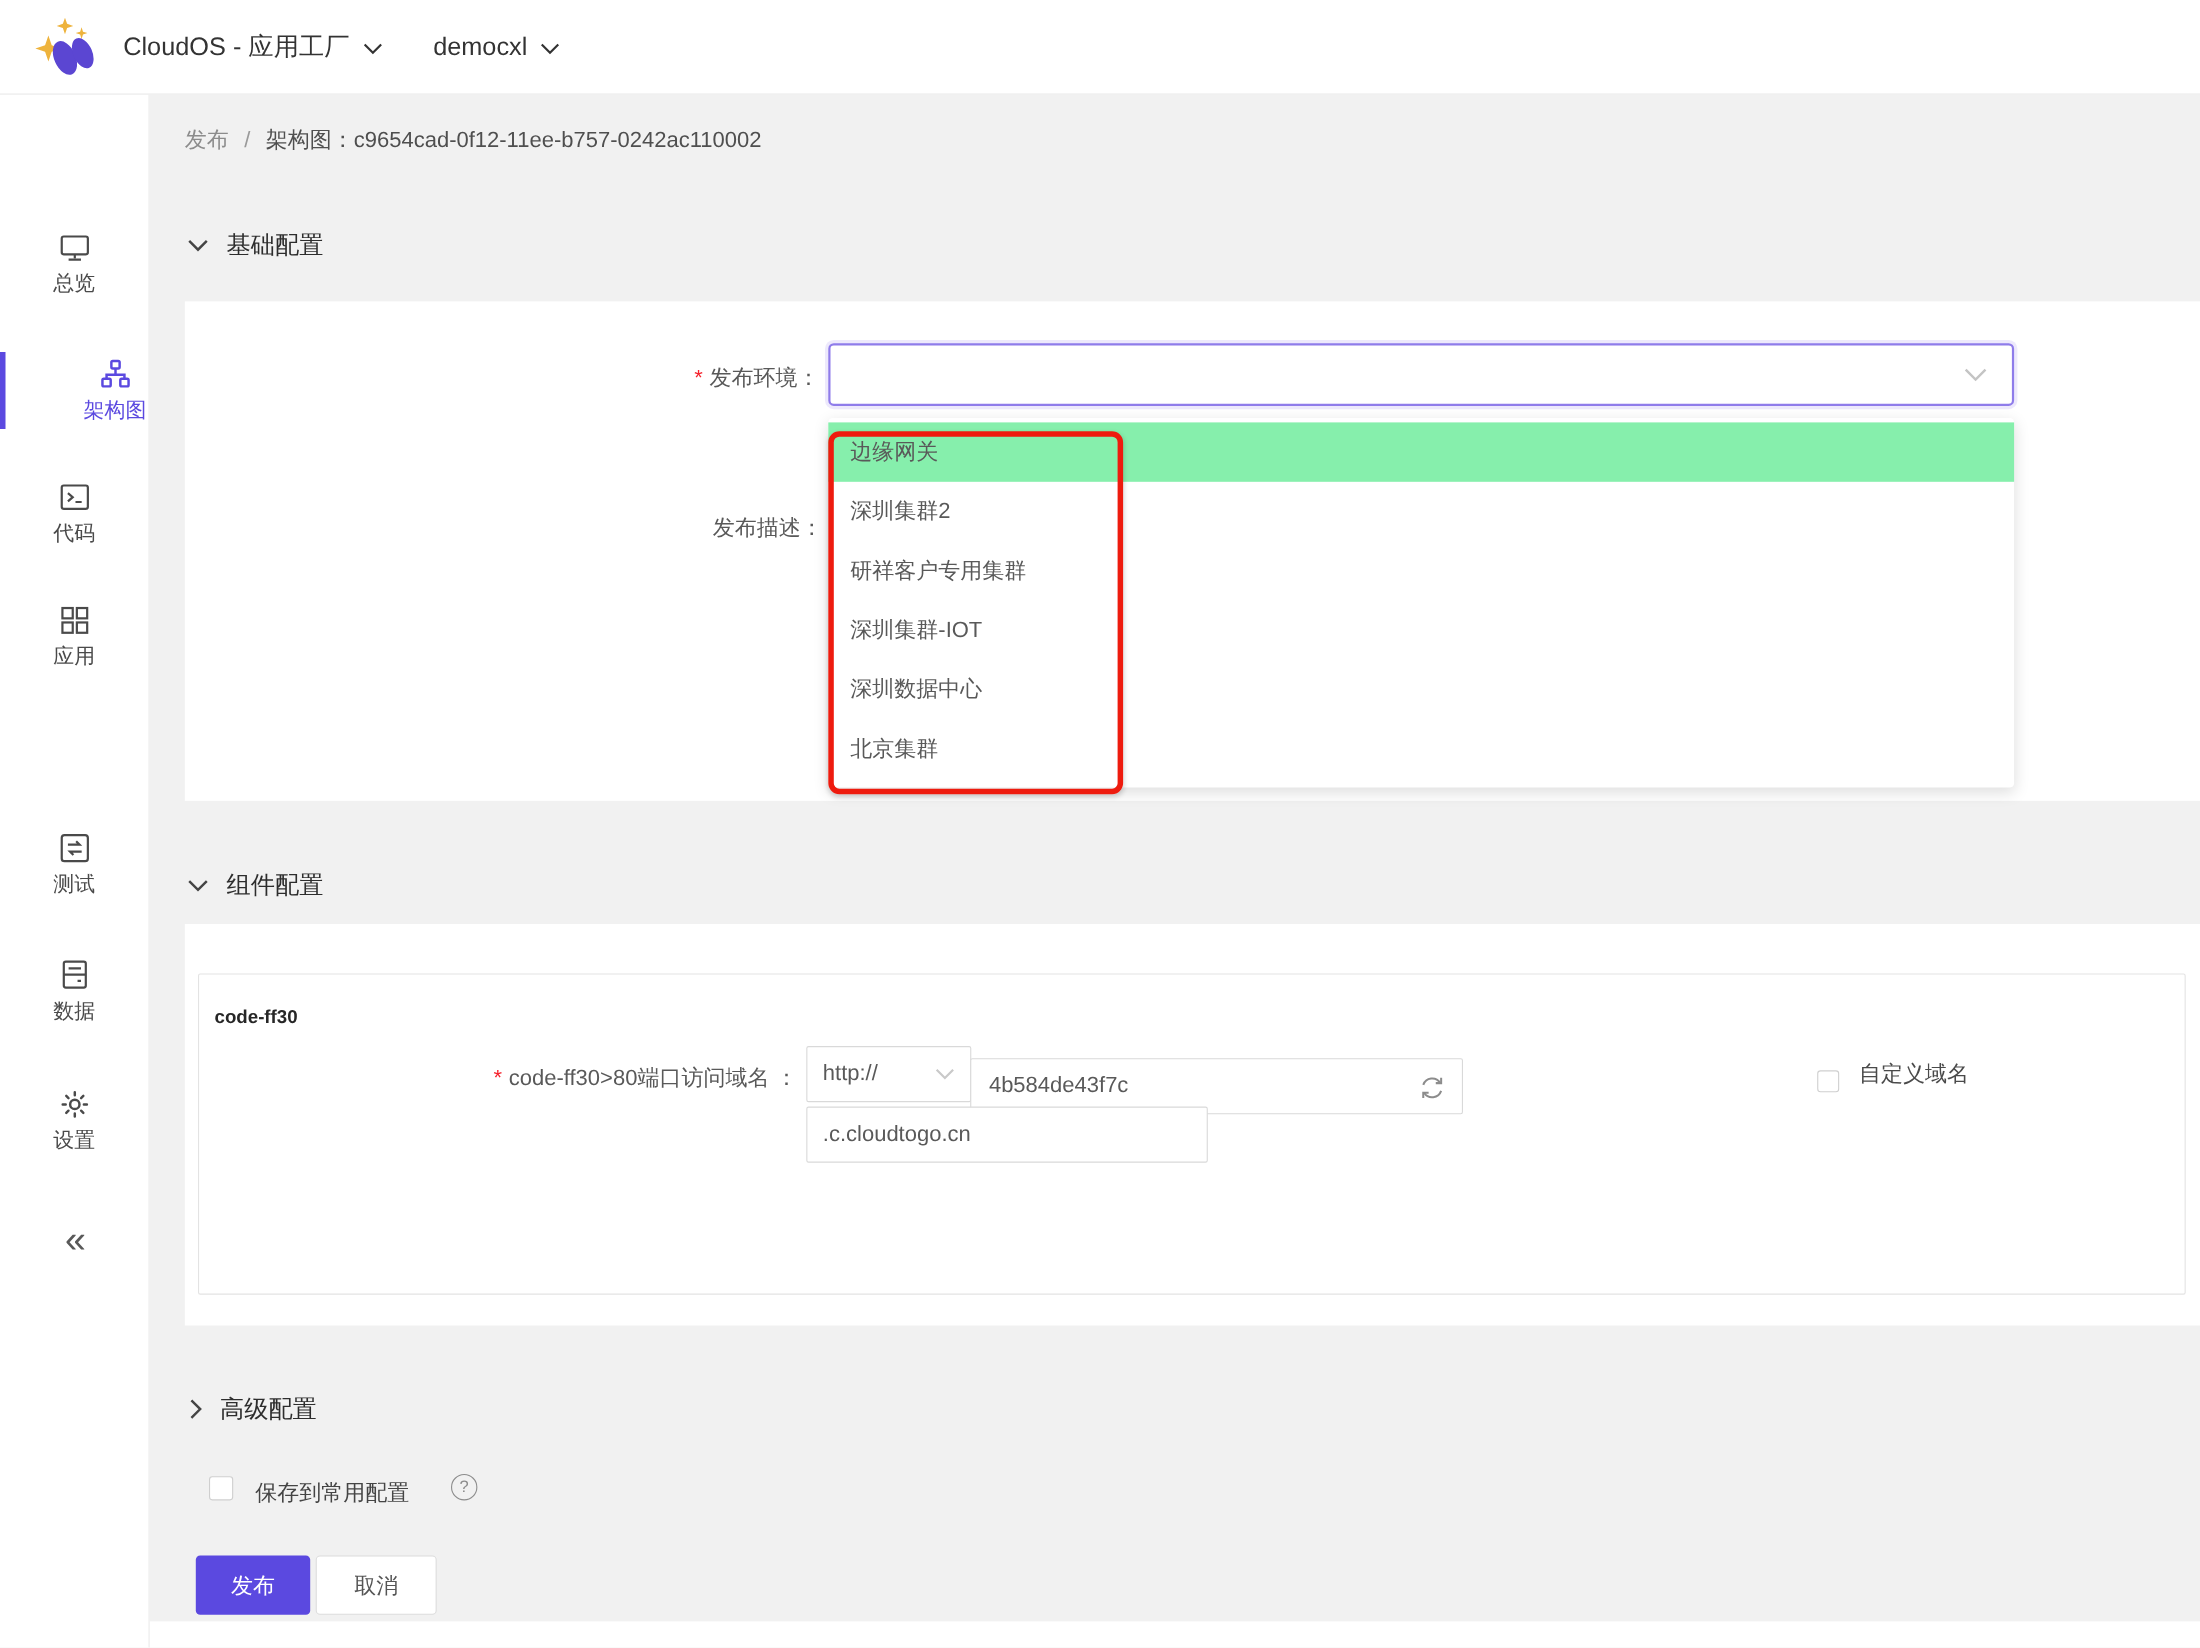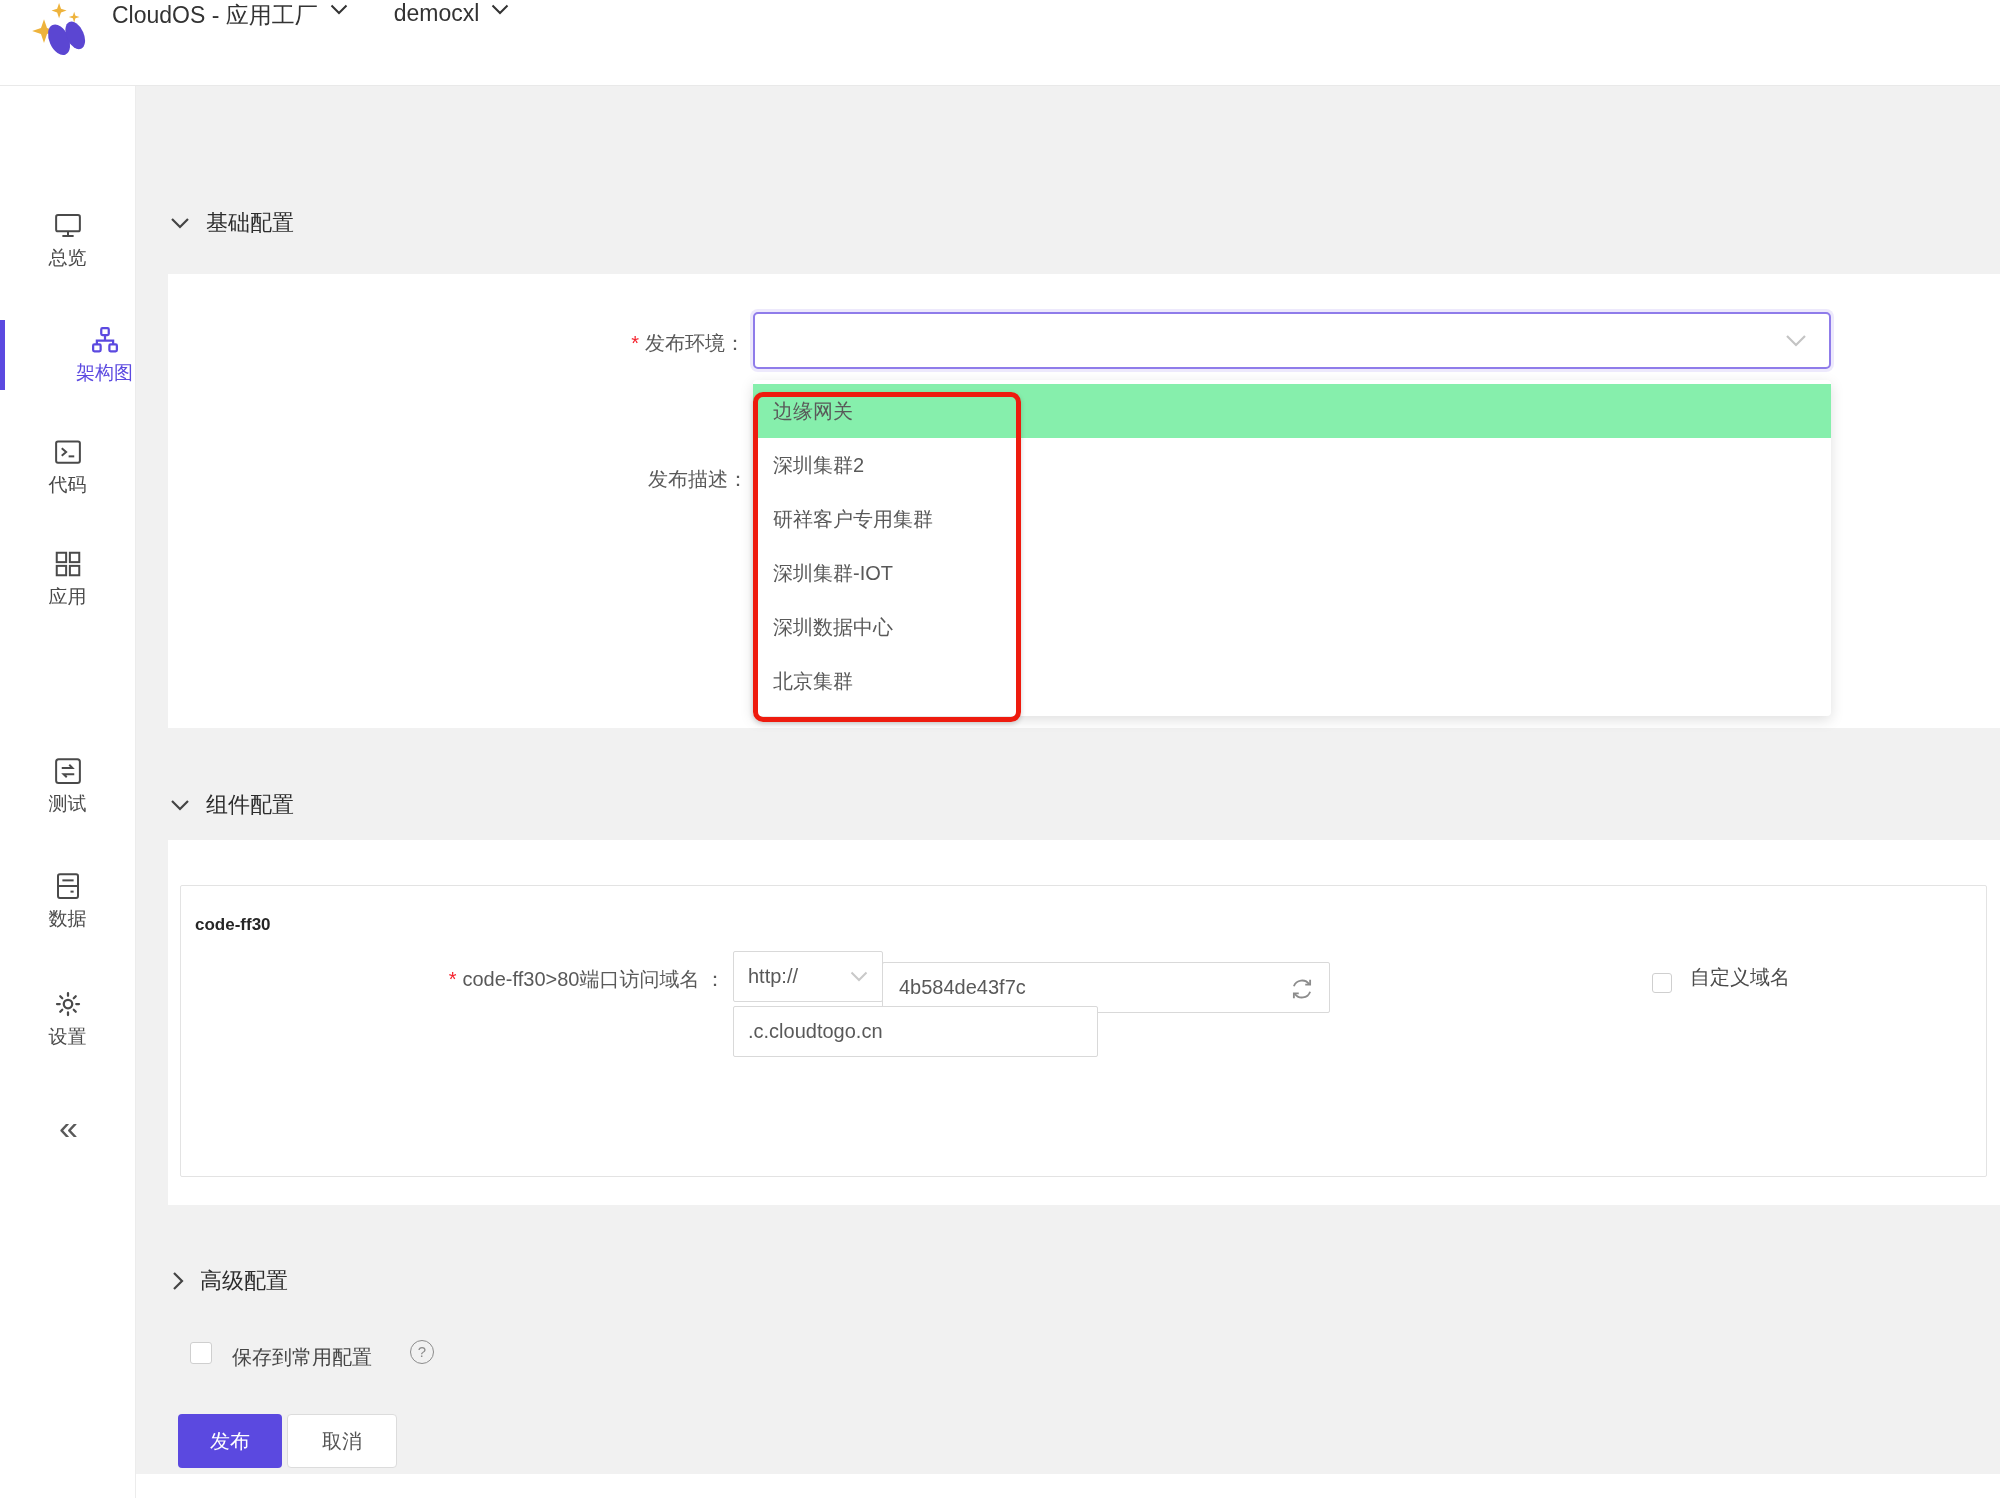--- a/index.html
+++ b/index.html
@@ -4,21 +4,21 @@
 <style>
   html,body{margin:0;padding:0;background:#fff;}
   #app{
     position:relative;width:2000px;height:1498px;overflow:hidden;
     background:#f1f1f1;
     font-family:"Liberation Sans","DejaVu Sans",sans-serif;
     color:#555;
   }
   
   .header{position:absolute;left:0;top:0;width:2000px;height:85px;background:#fff;
-    border-bottom:1px solid #e9e9e9;display:flex;align-items:flex-start;z-index:30;}
+    border-bottom:1px solid #e9e9e9;display:flex;align-items:center;z-index:30;}
   .logo{margin-left:30px;width:56px;height:60px;}
   .app-title{margin-left:26px;font-size:23px;color:#333;font-weight:500;}
   .hd-chevron{margin-left:12px;margin-top:4px;}
   .workspace{margin-left:46px;font-size:23px;color:#333;font-weight:500;}
   
   .sidebar{position:absolute;left:0;top:86px;width:135px;height:1412px;background:#fff;
     border-right:1px solid #ececec;z-index:20;}
   .side-item{position:absolute;left:0;width:135px;text-align:center;color:#4a4a4a;cursor:pointer;}
   .side-item .ic{display:block;margin:0 auto;}
   .side-item .lab{display:block;margin-top:5px;font-size:19px;}
@@ -167,20 +167,23 @@
       <svg class="ic" width="32" height="30" viewBox="0 0 24 24" fill="none" stroke="#4a4a4a" stroke-width="1.8" stroke-linecap="round">
         <circle cx="12" cy="12" r="3.4"></circle>
         <path d="M12 3.2v2.2 M12 18.6v2.2 M3.2 12h2.2 M18.6 12h2.2 M5.8 5.8l1.6 1.6 M16.6 16.6l1.6 1.6 M18.2 5.8l-1.6 1.6 M7.4 16.6l-1.6 1.6"></path>
       </svg>
       <span class="lab">设置</span>
     </div>
 
     <div class="collapse">«</div>
   </div>
 
+  <div class="breadcrumb">
+    <span>发布</span><span class="sep">/</span><span class="cur">架构图：c9654cad-0f12-11ee-b757-0242ac110002</span>
+  </div>
 
   <div class="sec-h" style="left:170px;top:208px">
     <svg width="20" height="12" viewBox="0 0 20 12">
       <polyline points="2,2 10,10 18,2" fill="none" stroke="#444" stroke-width="2.2"></polyline>
     </svg>
     <span>基础配置</span>
   </div>
 
   <div class="panel p1"></div>
 

